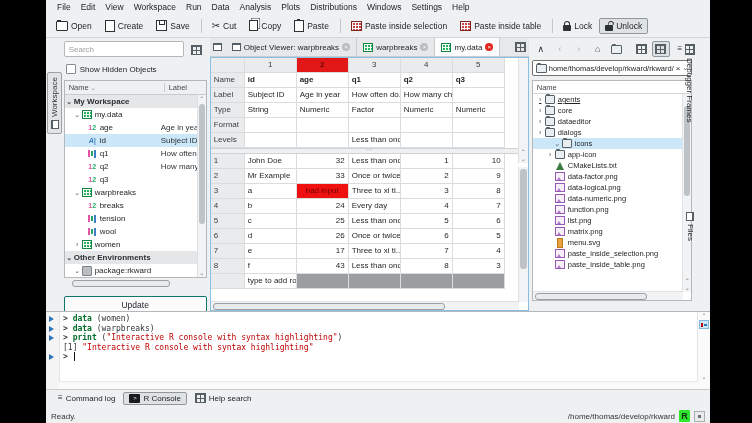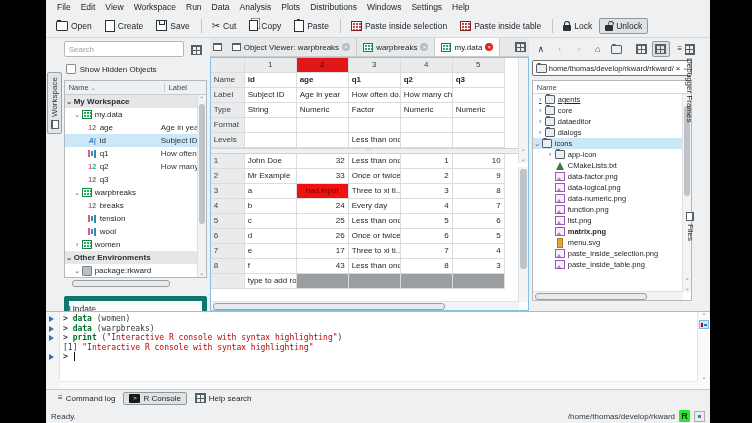--- a/index.html
+++ b/index.html
@@ -49,22 +49,22 @@
   .trow .annot{position:absolute;left:96px;color:#2e3338;}
   .trow.sel{background:#cbe7f8;}
   .trow.section{background:#e4e6e8;font-weight:bold;font-size:8px;color:#2b2f33;}
   .exp{width:9px;text-align:center;color:#555;font-size:7px;flex:none;}
   .vicon{width:11px;height:10px;flex:none;margin-right:2px;display:inline-flex;align-items:center;justify-content:center;}
   .vscroll{position:absolute;top:14px;right:0;width:8px;bottom:0;background:#f2f3f4;border-left:1px solid #dddfe1;}
   .vthumb{position:absolute;left:1px;right:1px;border-radius:3px;background:#bdc3c7;}
   .sb-ar{position:absolute;left:0;right:0;text-align:center;font-size:6px;color:#777;line-height:6px;}
   .hscroll{height:8px;margin-top:1px;position:relative;background:#eff0f1;}
   .hthumb{position:absolute;top:1px;height:5px;border:1px solid #9aa0a4;border-radius:3px;background:#e8eaeb;}
-  .updbtn{margin-top:9px;height:16px;border:5px solid #0f766e;border-radius:2px;background:#fbfbfc;
-          display:flex;align-items:center;font-size:8.5px;}
+  .updbtn{margin-top:9px;height:16px;border:1px solid #0f766e;border-radius:2px;background:#fbfbfc;
+          display:flex;align-items:center;justify-content:center;font-size:8.5px;}
 
   
   .center{width:348px;display:flex;flex-direction:column;}
   .tabbar{height:18px;display:flex;align-items:stretch;background:#e6e8e9;border-bottom:1px solid #c9cccf;}
   .tab-corner{width:16px;display:flex;align-items:center;justify-content:center;}
   .dtab{display:flex;align-items:center;gap:3px;padding:0 6px;font-size:8px;border-right:1px solid #c9cccf;
         background:#e6e8e9;white-space:nowrap;}
   .dtab.active{background:#fcfcfc;}
   .closedot{width:8px;height:8px;border-radius:50%;background:#b9bec1;color:#fff;font-size:6px;line-height:8px;
             text-align:center;flex:none;}
@@ -609,21 +609,21 @@
                 </span>
                 <span>dataeditor</span>
               </div>
               <div class="frow" style="padding-left: 3px;">
                 <span class="exp">›</span>
                 <span class="ficon">
                   <span class="i-folder"></span>
                 </span>
                 <span>dialogs</span>
               </div>
-              <div class="frow sel" style="padding-left: 0;">
+              <div class="frow sel" style="padding-left: 20px;">
                 <span class="exp">⌄</span>
                 <span class="ficon">
                   <span class="i-folder"></span>
                 </span>
                 <span>icons</span>
               </div>
               <div class="frow" style="padding-left: 13px;">
                 <span class="exp">›</span>
                 <span class="ficon">
                   <span class="i-folder"></span>
@@ -665,21 +665,21 @@
                 </span>
                 <span>function.png</span>
               </div>
               <div class="frow" style="padding-left: 13px;">
                 <span class="exp"></span>
                 <span class="ficon">
                   <span class="i-img"></span>
                 </span>
                 <span>list.png</span>
               </div>
-              <div class="frow" style="padding-left: 13px; font-weight: bold;">
+              <div class="frow" style="padding-left: 13px;">
                 <span class="exp"></span>
                 <span class="ficon">
                   <span class="i-img"></span>
                 </span>
                 <span>matrix.png</span>
               </div>
               <div class="frow" style="padding-left: 13px;">
                 <span class="exp"></span>
                 <span class="ficon">
                   <span class="i-svgf"></span>

